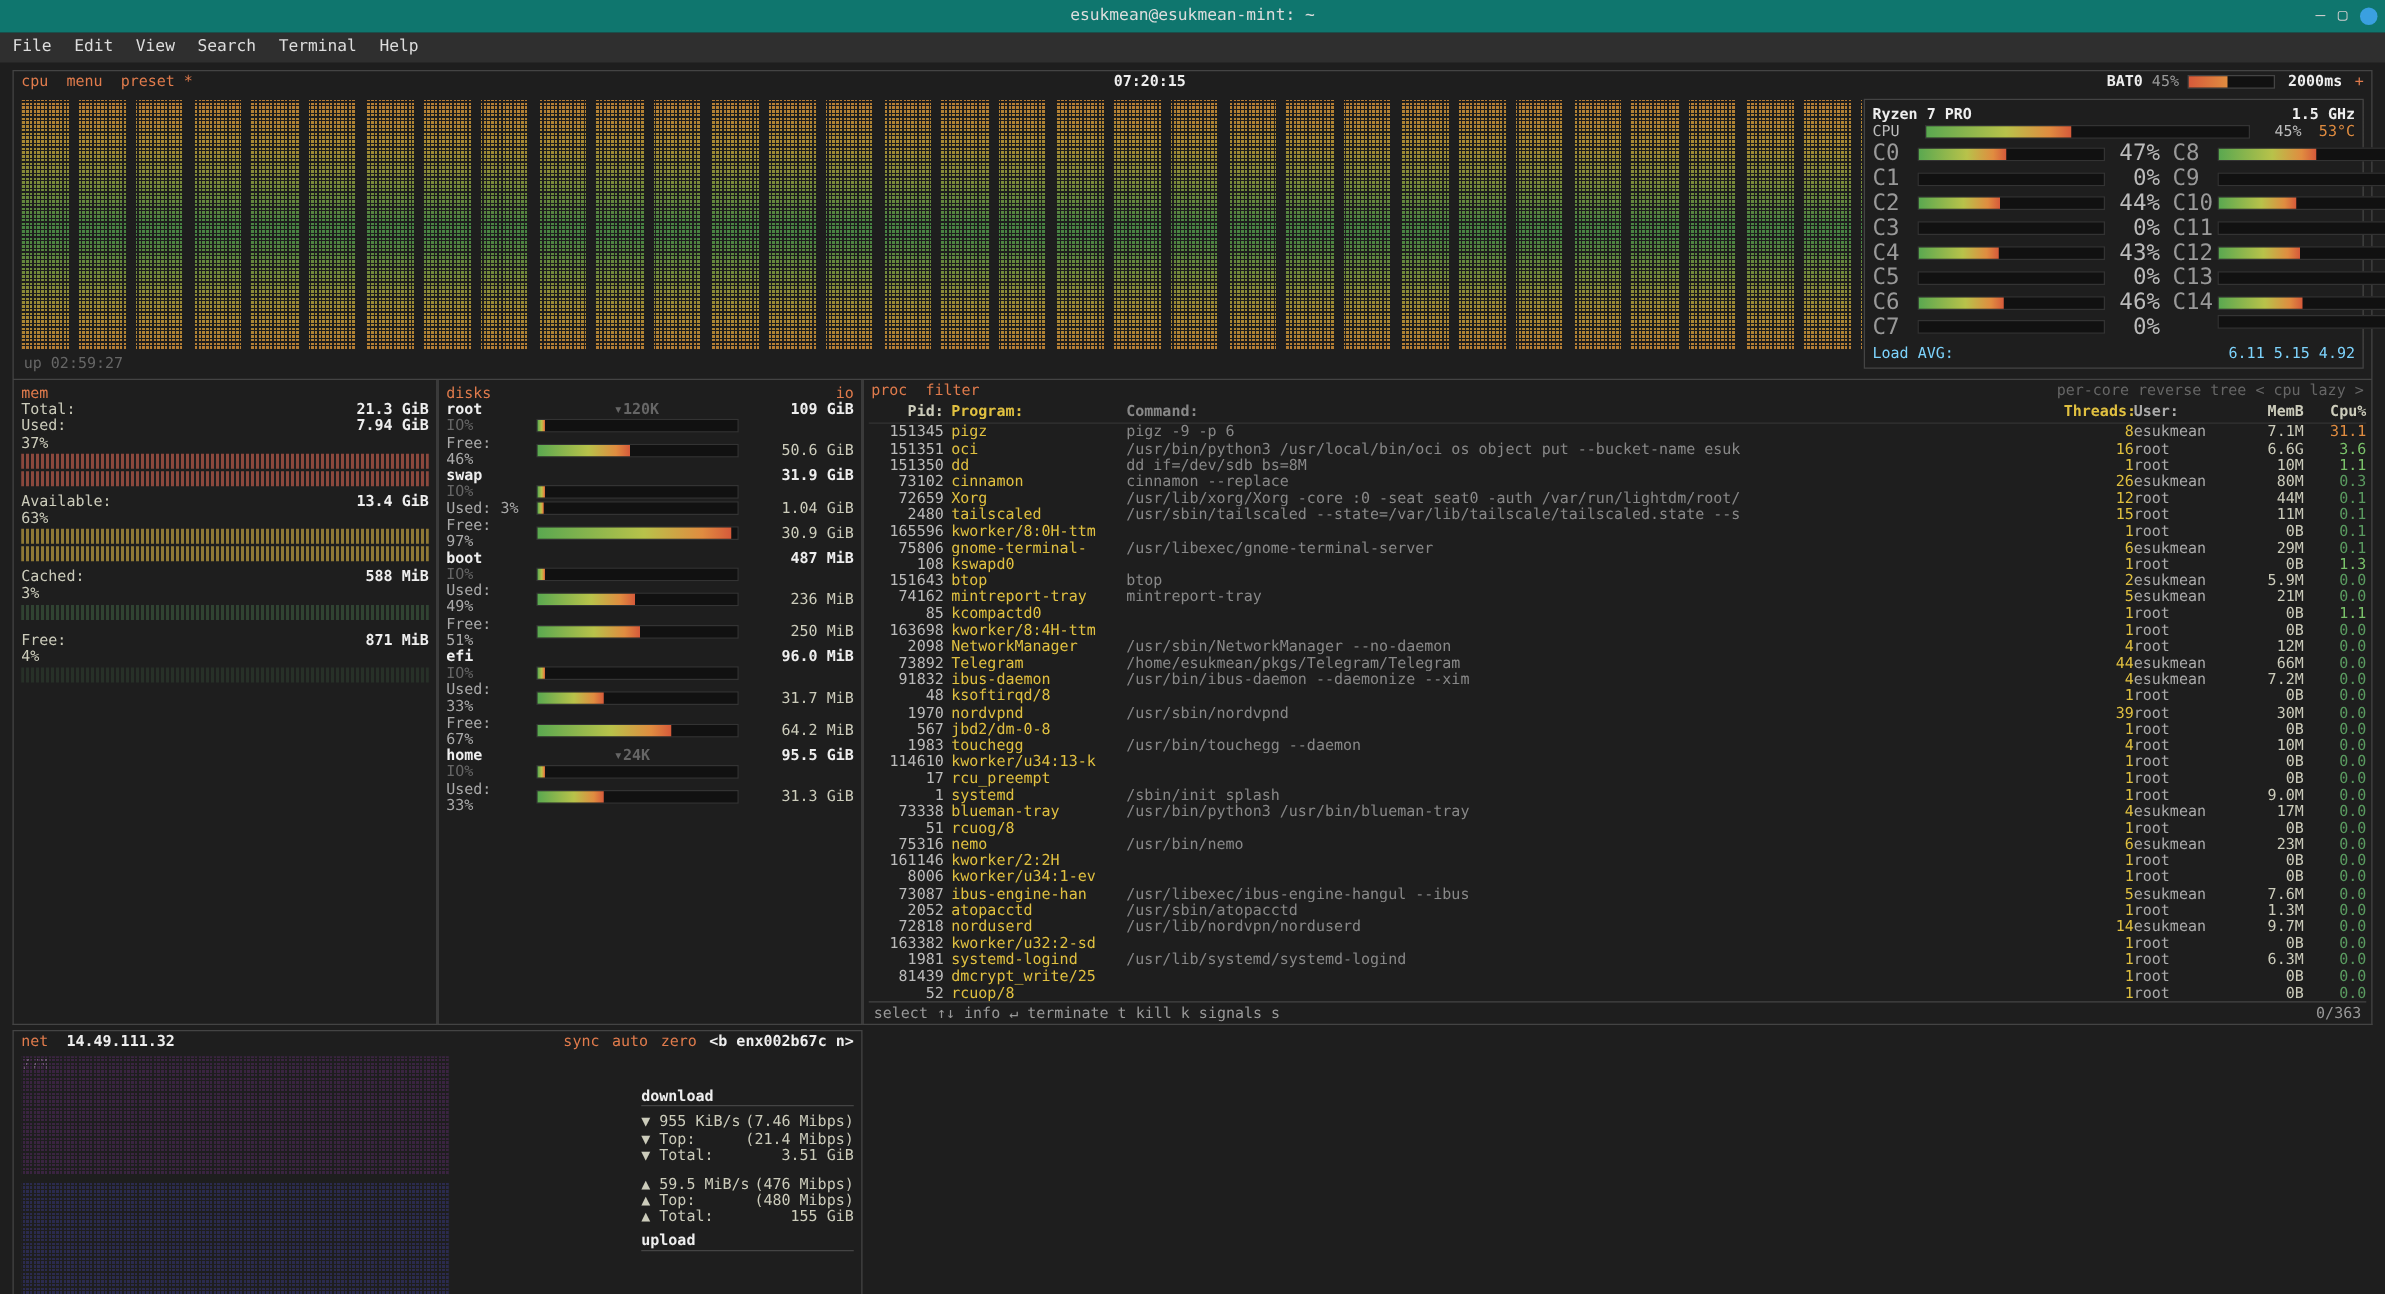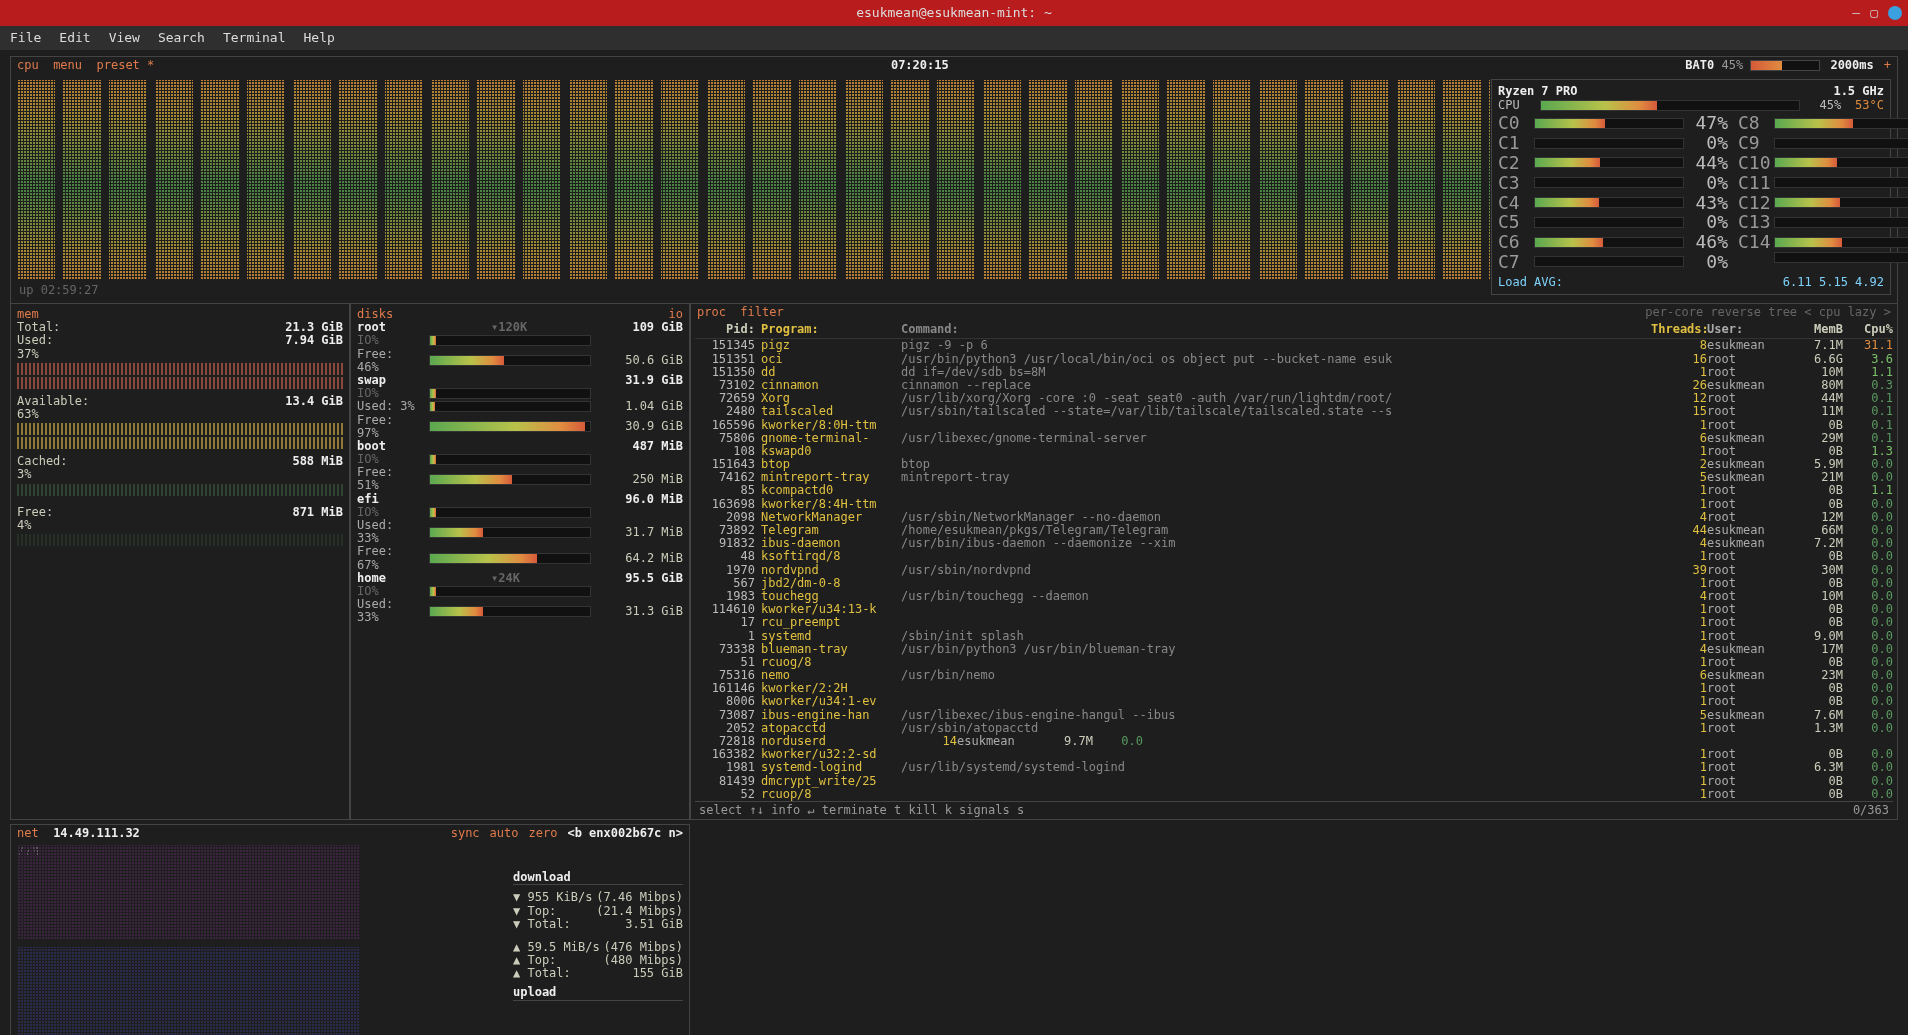--- a/index.html
+++ b/index.html
@@ -5,21 +5,21 @@
 * { margin:0; padding:0; box-sizing:border-box; }
 body {
   background:#1e1e1e;
   color:#bbb;
   font-family:"DejaVu Sans Mono","Liberation Mono",Menlo,Consolas,monospace;
   font-size:12px;
   line-height:1.1;
   width:1908px;
   overflow:hidden;
 }
-.titlebar{height:26px;background:#b91c1c;color:#ddd;display:flex;align-items:center;justify-content:center;position:relative;font-size:13px;}
+.titlebar{height:26px;background:#0f766e;color:#ddd;display:flex;align-items:center;justify-content:center;position:relative;font-size:13px;}
 .titlebar .winbtns{position:absolute;right:6px;display:flex;gap:10px;align-items:center;}
 .titlebar .winbtn{width:14px;height:14px;border-radius:50%;display:inline-block;}
 .menubar{height:24px;background:#2f2f2f;display:flex;align-items:center;gap:18px;padding:0 10px;font-size:13px;color:#ddd;}
 .menubar span{cursor:pointer;}
 .term{padding:4px 10px 6px 10px;}
 
 
 .box{border:1px solid #444;position:relative;margin-top:2px;}
 .boxhead{display:flex;justify-content:space-between;padding:2px 6px;color:#aaa;}
 .key{color:#e07b4c;}
@@ -390,20 +390,27 @@
             <span>487 MiB</span>
           </div>
   <div class="diskrow">
             <span class="name dim">IO%</span>
             <span class="bar">
               <i style="width:4%"></i>
             </span>
             <span class="val"></span>
           </div>
   <div class="diskrow">
+            <span class="name">Used: 49%</span>
+    <span class="bar">
+              <i style="width:49%"></i>
+            </span>
+    <span class="val">236 MiB</span>
+          </div>
+  <div class="diskrow">
             <span class="name">Free: 51%</span>
     <span class="bar">
               <i style="width:51%"></i>
             </span>
     <span class="val">250 MiB</span>
           </div>
   <div class="diskhdr">
     <span>efi</span>
             <span class="dim"></span>
             <span>96.0 MiB</span>
@@ -733,20 +740,21 @@
     <span class="c-prog">atopacctd</span>
     <span class="c-cmd">/usr/sbin/atopacctd</span>
     <span class="c-thr">1</span>
     <span class="c-user">root</span>
     <span class="c-mem">1.3M</span>
     <span class="c-cpu cpu-low">0.0</span>
           </div>
           <div class="procrow">
     <span class="c-pid">72818</span>
     <span class="c-prog">norduserd</span>
+    <span class="c-cmd">/usr/lib/nordvpn/norduserd</span>
     <span class="c-thr">14</span>
     <span class="c-user">esukmean</span>
     <span class="c-mem">9.7M</span>
     <span class="c-cpu cpu-low">0.0</span>
           </div>
           <div class="procrow">
     <span class="c-pid">163382</span>
     <span class="c-prog">kworker/u32:2-sd</span>
     <span class="c-cmd"></span>
     <span class="c-thr">1</span>

